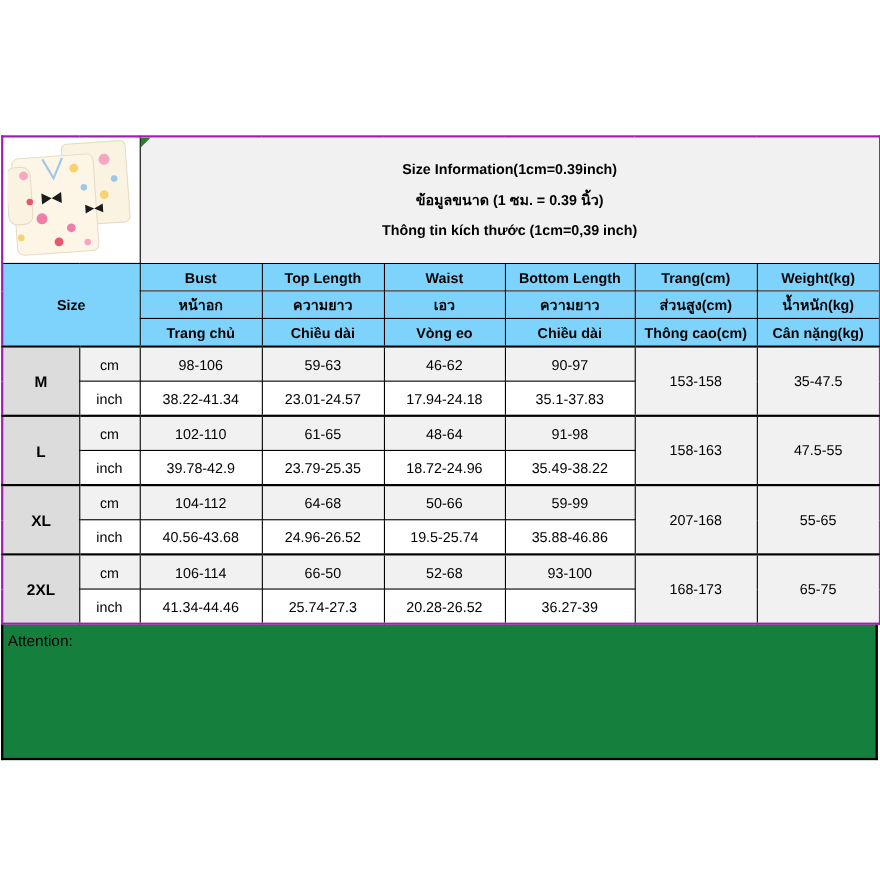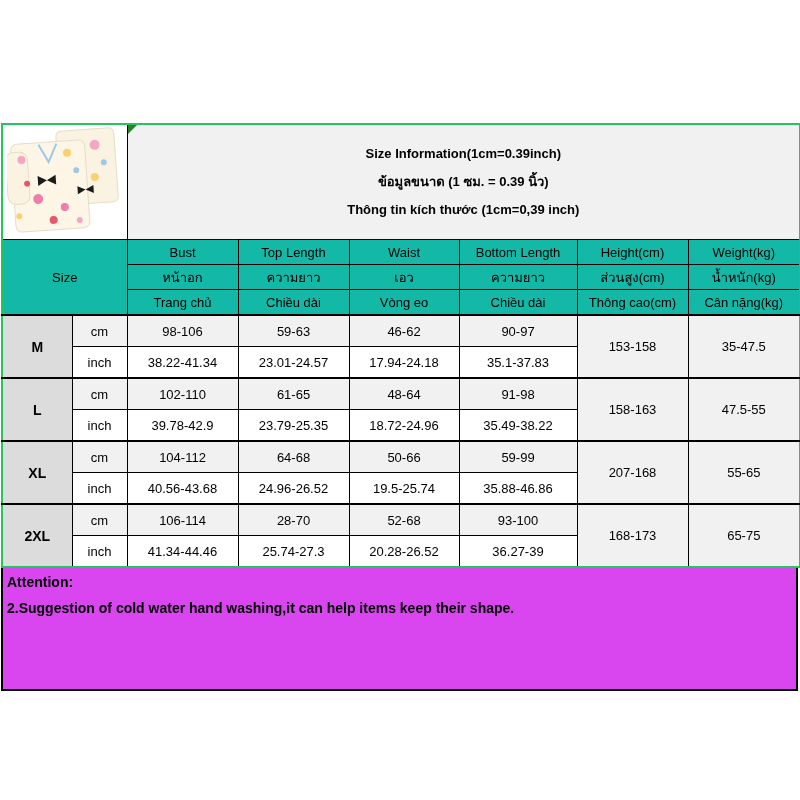--- a/index.html
+++ b/index.html
@@ -8,21 +8,21 @@
     font-family: "Liberation Sans", sans-serif;
     color: #000;
   }
   .page { position: relative; width: 800px; height: 800px; overflow: hidden; background: #fff; }
   .sheet { position: absolute; left: 1px; top: 123px; width: 797px; }
 
   table.size-chart {
     border-collapse: collapse;
     table-layout: fixed;
     width: 797px;
-    border: 2px solid #22c55e;
+    border: 2px solid #a21caf;
     padding-left: 25px;
   }
   table.size-chart td {
     border: 1px solid #000;
     text-align: center;
     vertical-align: middle;
     padding: 0;
     font-size: 13px;
     overflow: hidden;
     white-space: nowrap;
@@ -40,43 +40,42 @@
     white-space: normal !important;
   }
   .corner-marker {
     position: absolute; top: 0; left: 0;
     width: 0; height: 0;
     border-top: 9px solid #268426;
     border-right: 9px solid transparent;
   }
 
   
-  .hrow td { background: #14b8a6; font-weight: normal; height: 24px; }
+  .hrow td { background: #7dd3fc; font-weight: bold; height: 24px; }
   .size-head { font-size: 15px; }
 
   
   tr.r-cm td { background: #f1f1f1; height: 30px; }
   tr.r-inch td { background: #ffffff; height: 30px; }
   tr.group-top td { border-top-width: 2px; }
   tr.r-cm td.size-cell { background: #dcdcdc; font-weight: bold; font-size: 14px; }
   td.unit-cell { font-weight: normal; }
   tr.r-cm td.merge-cell { background: #f1f1f1; }
 
   
   .attention {
     box-sizing: border-box;
     width: 797px;
     min-height: 123px;
     border: 2px solid #000;
     border-top: none;
     padding: 1px 4px 0 4px;
     font-size: 14px;
     line-height: 26px;
-    background: #d946ef;
-    font-weight: bold;
+    background: #15803d;
   }
 </style>
 </head>
 <body>
 
 <div class="page">
   <div class="sheet">
 
     <table class="size-chart">
       <colgroup>
@@ -123,21 +122,21 @@
           <div>Thông tin kích thước (1cm=0,39 inch)</div>
         </td>
       </tr>
 
       <tr class="hrow">
         <td class="size-head" colspan="2" rowspan="3">Size</td>
         <td>Bust</td>
         <td>Top Length</td>
         <td>Waist</td>
         <td>Bottom Length</td>
-        <td>Height(cm)</td>
+        <td>Trang(cm)</td>
         <td>Weight(kg)</td>
       </tr>
       <tr class="hrow">
         <td>หน้าอก</td>
         <td>ความยาว</td>
         <td>เอว</td>
         <td>ความยาว</td>
         <td>ส่วนสูง(cm)</td>
         <td>น้ำหนัก(kg)</td>
       </tr>
@@ -201,35 +200,34 @@
         <td>40.56-43.68</td>
         <td>24.96-26.52</td>
         <td>19.5-25.74</td>
         <td>35.88-46.86</td>
       </tr>
 
       <tr class="r-cm group-top">
         <td class="size-cell" rowspan="2">2XL</td>
         <td class="unit-cell">cm</td>
         <td>106-114</td>
-        <td>28-70</td>
+        <td>66-50</td>
         <td>52-68</td>
         <td>93-100</td>
         <td class="merge-cell" rowspan="2">168-173</td>
         <td class="merge-cell" rowspan="2">65-75</td>
       </tr>
       <tr class="r-inch">
         <td class="unit-cell">inch</td>
         <td>41.34-44.46</td>
         <td>25.74-27.3</td>
         <td>20.28-26.52</td>
         <td>36.27-39</td>
       </tr>
     </tbody>
       </table>
 
     <div class="attention">
       <div>Attention:</div>
-      <div>2.Suggestion of cold water hand washing,it can help items keep their shape.</div>
     </div>
 
   </div>
 </div>
 
 </body></html>

